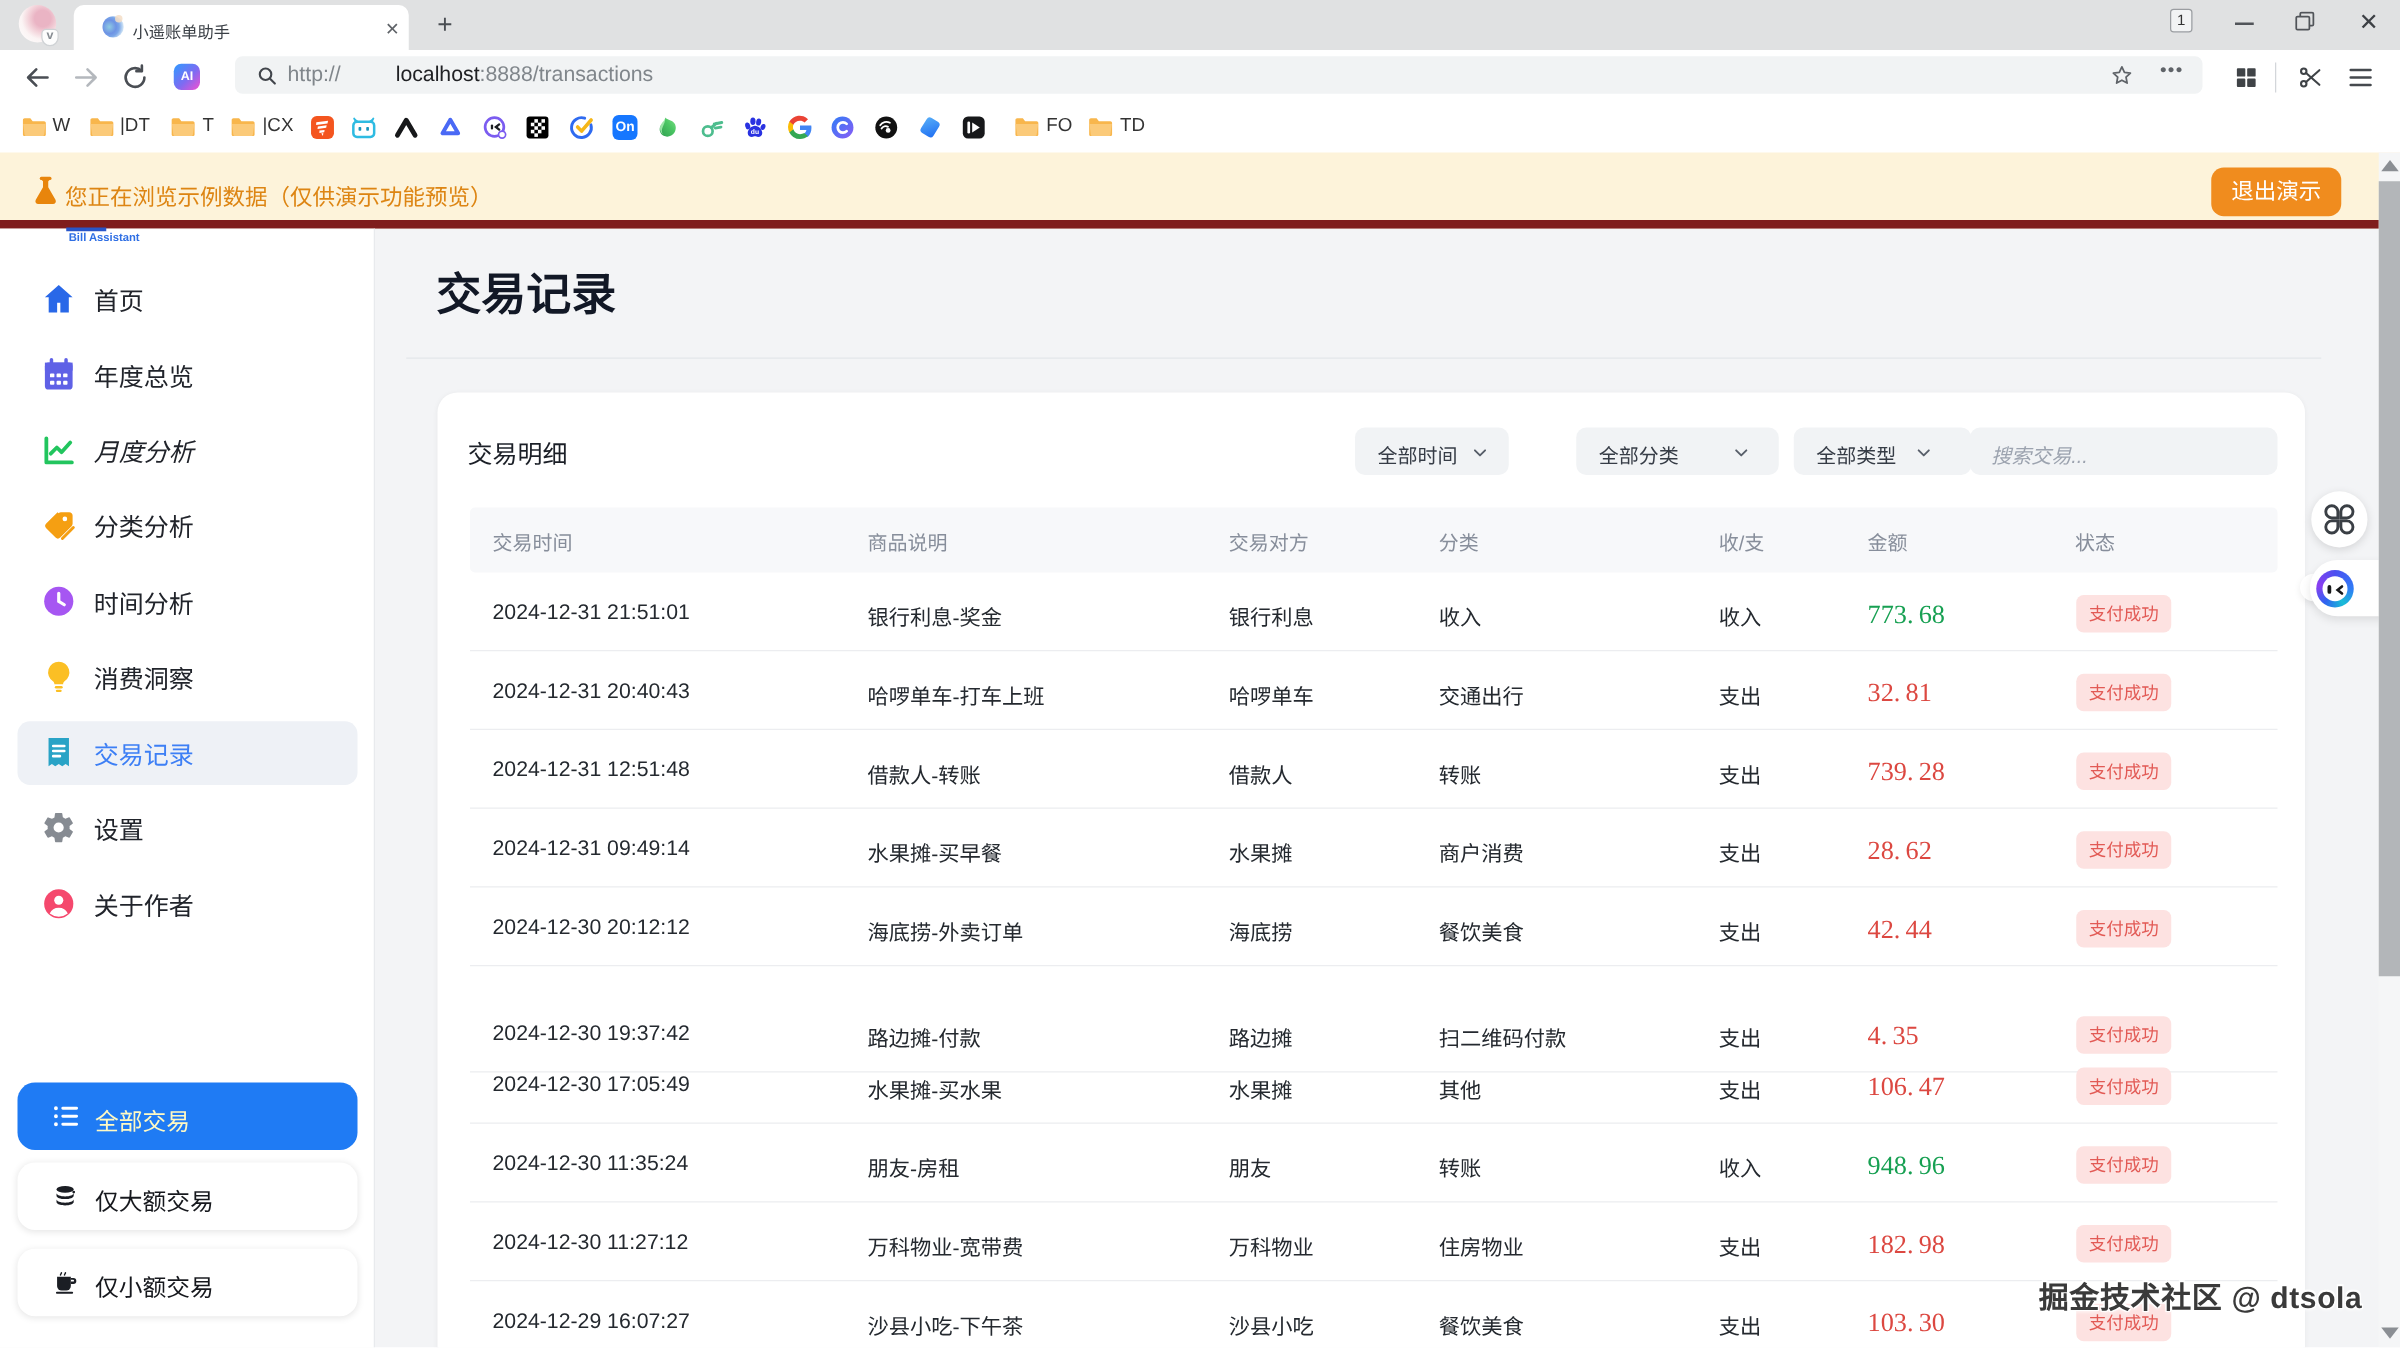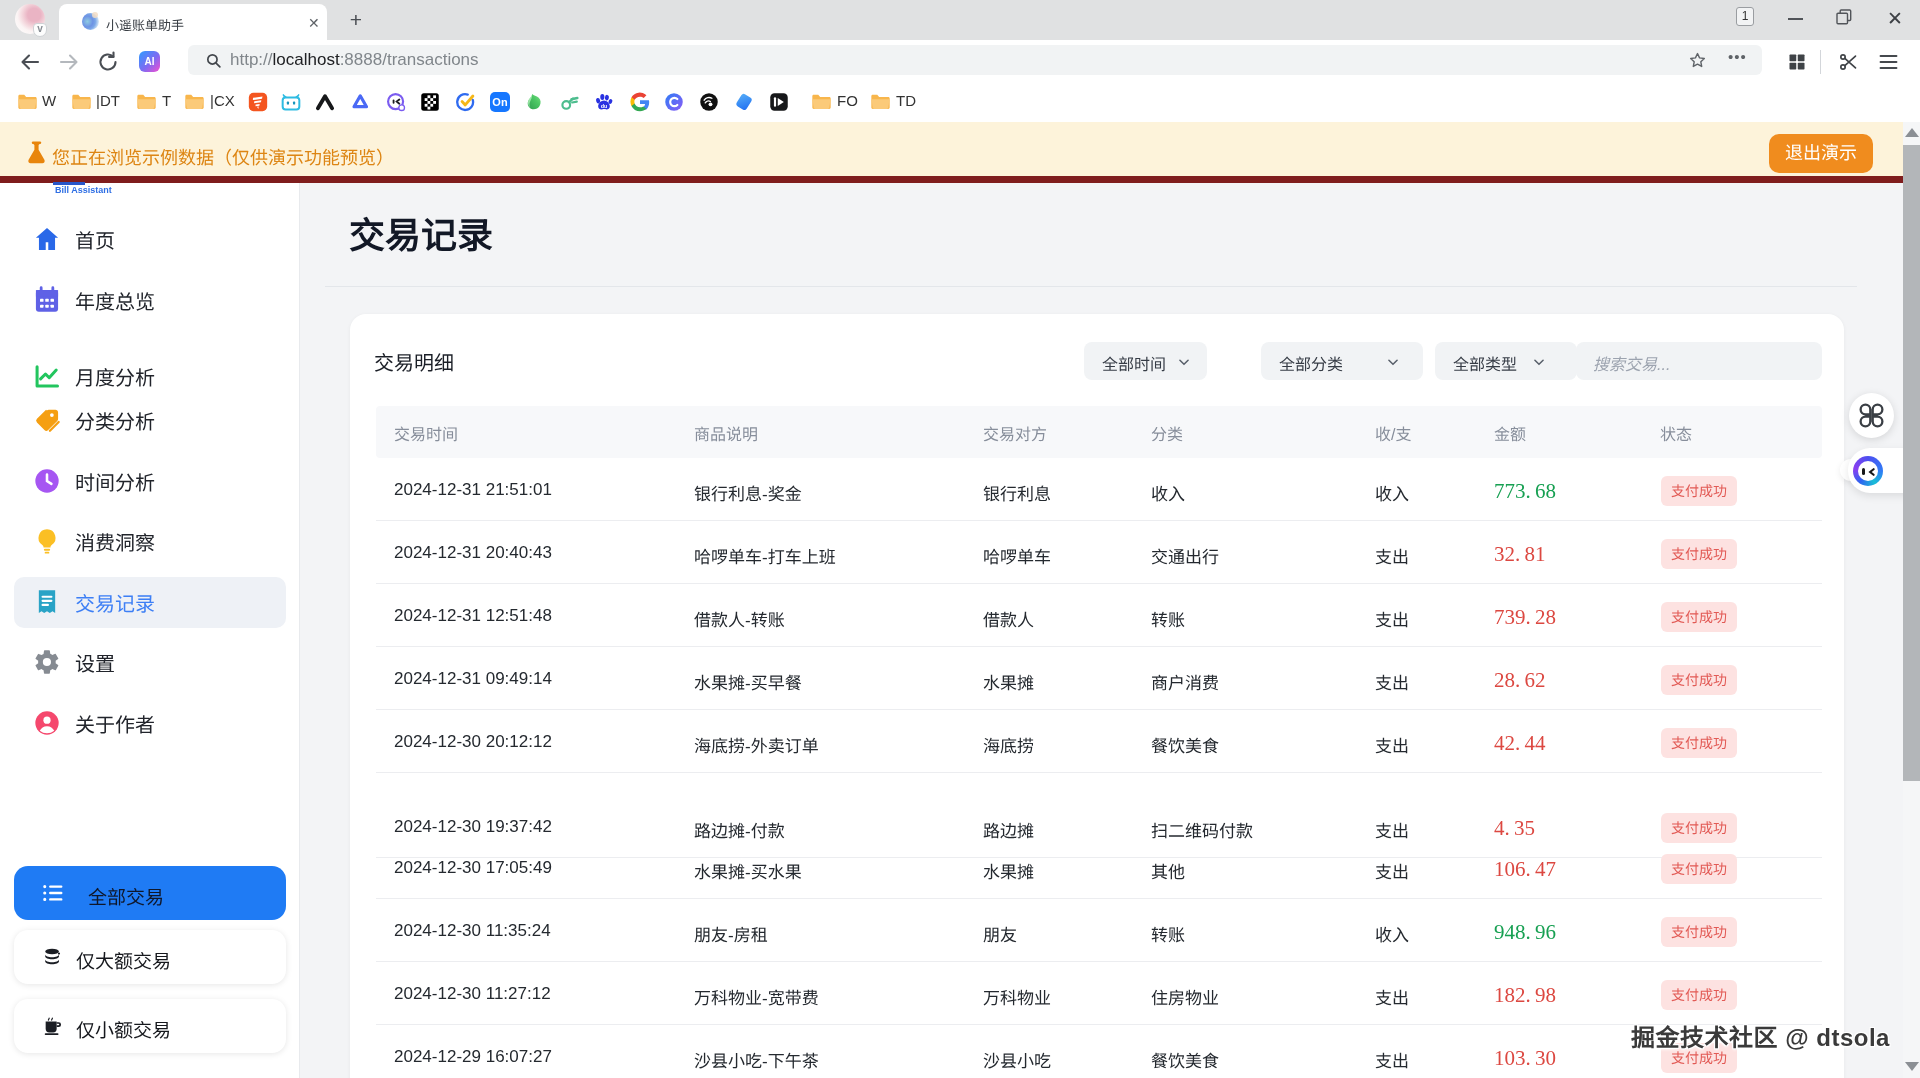--- a/index.html
+++ b/index.html
@@ -19,21 +19,21 @@
   #tabclose { position:absolute; left:249px; top:11px; font-size:14px; color:#5f6368; }
   #newtab { position:absolute; left:345px; top:9px; width:22px; height:22px; color:#4a4e53; font-size:21px; line-height:22px; text-align:center; }
   #wc1 { position:absolute; left:1736px; top:7px; width:18px; height:19px; border:1px solid #9a9da1; border-radius:3px; background:#f2f3f4; font-size:12px; color:#333; text-align:center; line-height:17px;}
   #wcmin { position:absolute; left:1788px; top:18px; width:15px; height:2px; background:#515459; }
   #wcclose { position:absolute; left:1885px; top:6px; width:20px; height:26px; font-size:19px; color:#3d4045; line-height:26px; text-align:center; }
 
   #toolbar { position:absolute; left:0; top:40px; width:1920px; height:44px; background:#fff; }
   .navico { position:absolute; top:50px; width:24px; height:24px; }
   #addrbar { position:absolute; left:188px; top:45px; width:1574px; height:30px; background:#f1f3f4; border-radius:6px; }
   #url { position:absolute; left:42px; top:5px; font-size:17px; color:#80868b; }
-  #url b { color:#202124; font-weight:400; }
+  #url b { color:#202124; font-weight:400;margin-left:44px; }
   #dots3 { position:absolute; left:1540px; top:3px; color:#5f6368; font-size:15px; letter-spacing:1px;}
 
   #bookmarks { position:absolute; left:0; top:84px; width:1920px; height:38px; background:#fff; }
   .bm { position:absolute; top:8px; height:20px; font-size:15px; color:#333; }
   .bmf { position:absolute; top:7px; width:23px; height:22px; }
   .bmi { position:absolute; top:8px; width:20px; height:20px; border-radius:4px; }
 
   
   #banner { position:absolute; left:0; top:122px; width:1920px; height:61px; background:#fdf3da; border-bottom:7px solid #7f1d1d; }
   #bannertext { position:absolute; left:52px; top:21px; font-size:18px; color:#dd8513; }
@@ -46,21 +46,21 @@
   .nav { position:absolute; left:14px; width:272px; height:51px; border-radius:10px; }
   .nav .nico { position:absolute; left:19px; top:11px; width:28px; height:28px; }
   .nav .ntext { position:absolute; left:61px; top:11px; font-size:20px; color:#21242b; }
   .nav.sel { background:#eef1f6; }
   .nav.sel .ntext { color:#3d7ff5; }
   .bigbtn { position:absolute; left:14px; width:272px; height:54px; border-radius:14px; background:#fff;
             box-shadow:0 1px 6px rgba(0,0,0,.10); }
   .bigbtn .bico { position:absolute; left:28px; top:16px; width:22px; height:22px; }
   .bigbtn .btext { position:absolute; left:62px; top:16px; font-size:19px; color:#16181d; }
   #btnall { background:#1f7bf4; box-shadow:none; }
-  #btnall .btext { color:#0f172a;margin-left:12px; }
+  #btnall .btext { color:#fef9c3; }
 
   #main { position:absolute; left:301px; top:0; width:1619px; height:895px; }
   #h1 { position:absolute; left:48px; top:23px; font-size:36px; font-weight:700; color:#121826; }
   #hr { position:absolute; left:24px; top:103px; width:1532px; height:1px; background:#e3e6ea; }
   #card { position:absolute; left:49px; top:131px; width:1494px; height:790px; background:#fff; border-radius:16px;
           box-shadow:0 1px 4px rgba(0,0,0,.05); }
 
   #cardtitle { position:absolute; left:24px; top:33px; font-size:20px; color:#1b1f27; }
   .filter { position:absolute; top:28px; height:38px; background:#f1f3f5; border-radius:8px; font-size:16px; color:#363c46; }
   .filter .ftext { position:absolute; left:18px; top:9px; }
@@ -322,21 +322,21 @@
             <rect x="6" y="11" width="3" height="2.6" rx="0.6"></rect>
             <rect x="10.5" y="11" width="3" height="2.6" rx="0.6"></rect>
             <rect x="15" y="11" width="3" height="2.6" rx="0.6"></rect>
             <rect x="6" y="16" width="3" height="2.6" rx="0.6"></rect>
             <rect x="10.5" y="16" width="3" height="2.6" rx="0.6"></rect>
             <rect x="15" y="16" width="3" height="2.6" rx="0.6"></rect>
           </g>
         </svg>
       <span class="ntext">年度总览</span>
     </div>
-    <div class="nav" style="top:168px;">
+    <div class="nav" style="top:152px;font-style:italic;">
       <svg class="nico" viewBox="0 0 24 24" fill="none" stroke="#22c55e" stroke-width="2.6" stroke-linecap="round" stroke-linejoin="round">
           <path d="M3.5 4v16.5H21"></path>
           <path d="M6.5 14.5l4.2-4.2 3.2 3.2 6-6.6"></path>
         </svg>
       <span class="ntext">月度分析</span>
     </div>
     <div class="nav" style="top:212px;">
       <svg class="nico" viewBox="0 0 24 24">
           <path fill="#f59f12" d="M11.2 3.2 3.4 11a2.3 2.3 0 0 0 0 3.2l6.4 6.4a2.3 2.3 0 0 0 3.2 0l7.8-7.8c.4-.4.7-1 .7-1.6V5.5c0-1.3-1-2.3-2.3-2.3h-5.7c-.6 0-1.2.2-1.6.7z"></path>
           <circle cx="16.2" cy="7.8" r="1.6" fill="#fff"></circle>

